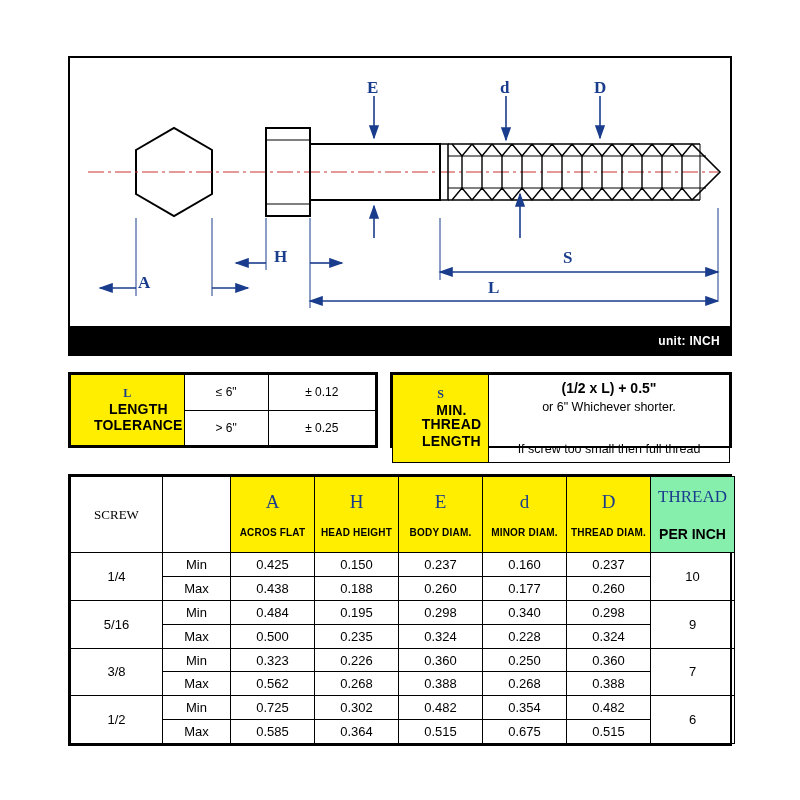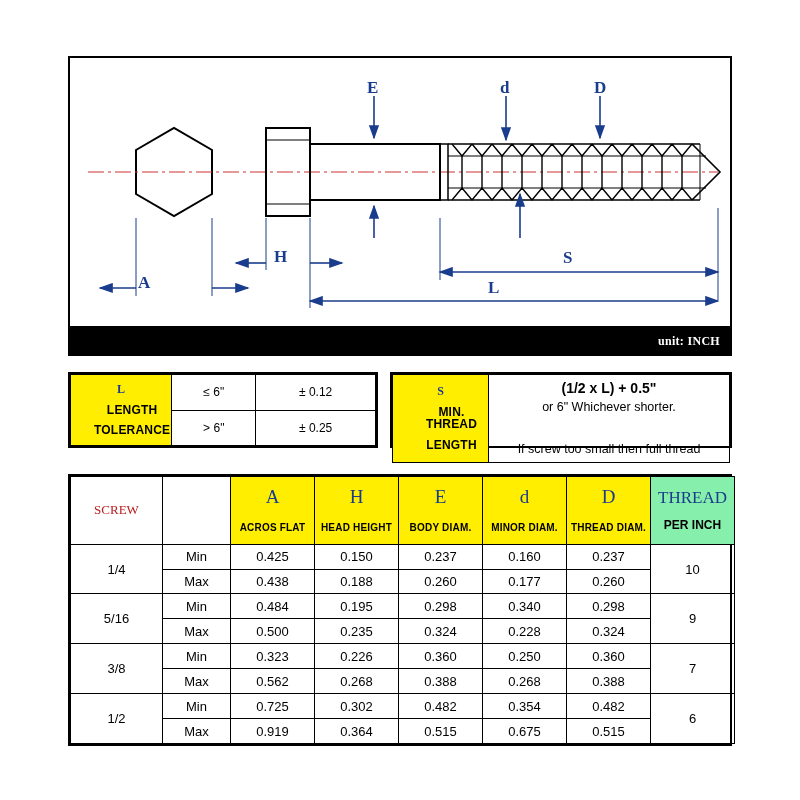--- a/index.html
+++ b/index.html
@@ -30,21 +30,20 @@
     width: 664px; height: 30px;
     background: #000000;
     color: #ffffff;
     font-size: 12px;
     font-weight: bold;
     display: flex;
     align-items: center;
     justify-content: flex-end;
     padding-right: 12px;
     letter-spacing: 0.3px;
-    font-family: Liberation Serif, serif;
   }
 
   .dim-label {
     position: absolute;
     color: #1a3c8c;
     font-weight: bold;
     font-size: 17px;
     font-family: "Liberation Serif", serif;
   }
 
@@ -75,25 +74,25 @@
   .tol-key {
     font-family: "Liberation Serif", serif;
     font-weight: bold;
     font-size: 19px;
     color: #1a3c8c;
     line-height: 1.05;
   }
   .tol-key .sub {
     display: block;
     font-family: "Liberation Sans", sans-serif;
-    font-size: 12px;
+    font-size: 14px;
     color: #000;
     font-weight: bold;
     letter-spacing: 0.2px;
-    margin-top: 8px;
+    margin-top: 2px;
     padding-left: 22px;
   }
   .tol-cond { width: 84px; font-size: 13px; }
   .tol-val { font-size: 13px; }
   .srule-1 { font-weight: bold; font-size: 14px; }
   .srule-2 { font-size: 12.5px; }
   .srule-3 { font-size: 12.5px; margin-top: 24px; }
   .s-rules-cell { padding: 3px 6px; line-height: 1.45; }
 
   
@@ -112,21 +111,21 @@
   }
   table.spec td, table.spec th {
     border: 1px solid #000;
     text-align: center;
     vertical-align: middle;
     font-size: 13px;
     font-weight: normal;
   }
   .hdr-screw {
     background: #fff;
-    color: #b91c1c;
+    color: #000000;
     font-weight: bold;
     font-size: 16px;
     font-family: "Liberation Serif", serif;
   }
   .hdr-blank { background: #fff; }
   .hdr-y {
     background: #ffee00;
     color: #1a3c8c;
     font-weight: bold;
     font-family: "Liberation Serif", serif;
@@ -146,24 +145,24 @@
     background: #86efac;
     color: #1a3c8c;
     font-weight: bold;
     font-family: "Liberation Serif", serif;
     line-height: 1.15;
   }
   .hdr-thread .t1 { font-size: 17px; display: block; }
   .hdr-thread .t2 {
     display: block;
     font-family: "Liberation Sans", sans-serif;
-    font-size: 12px;
+    font-size: 14px;
     color: #000;
     font-weight: bold;
-    margin-top: 12px;
+    margin-top: 19px;
   }
   .size-cell { font-weight: bold; font-size: 15px; }
   .mm-cell { font-size: 12px; }
   .thread-cell { font-size: 14px; margin-top: 40px; }
 </style>
 </head>
 <body>
 
 <div id="page">
 
@@ -400,21 +399,21 @@
         <td class="mm-cell">Min</td>
         <td>0.725</td>
         <td>0.302</td>
         <td>0.482</td>
         <td>0.354</td>
         <td>0.482</td>
         <td class="thread-cell" rowspan="2">6</td>
       </tr>
       <tr>
         <td class="mm-cell">Max</td>
-        <td>0.919</td>
+        <td>0.585</td>
         <td>0.364</td>
         <td>0.515</td>
         <td>0.675</td>
         <td>0.515</td>
       </tr>
     </tbody>
       </table>
   </div>
 
 </div>

